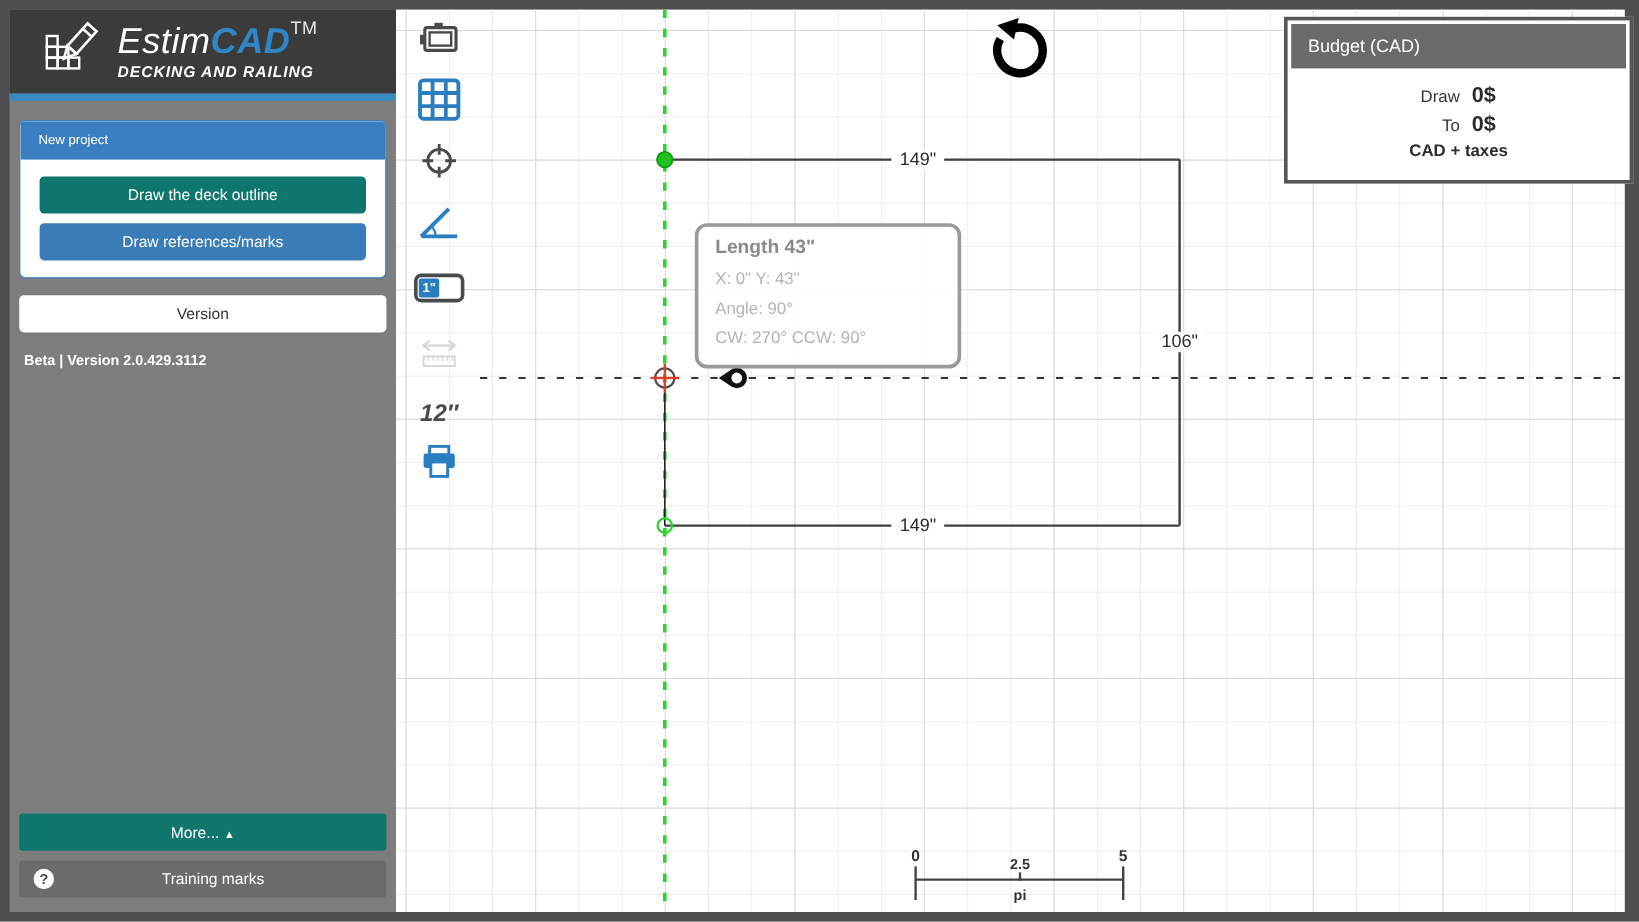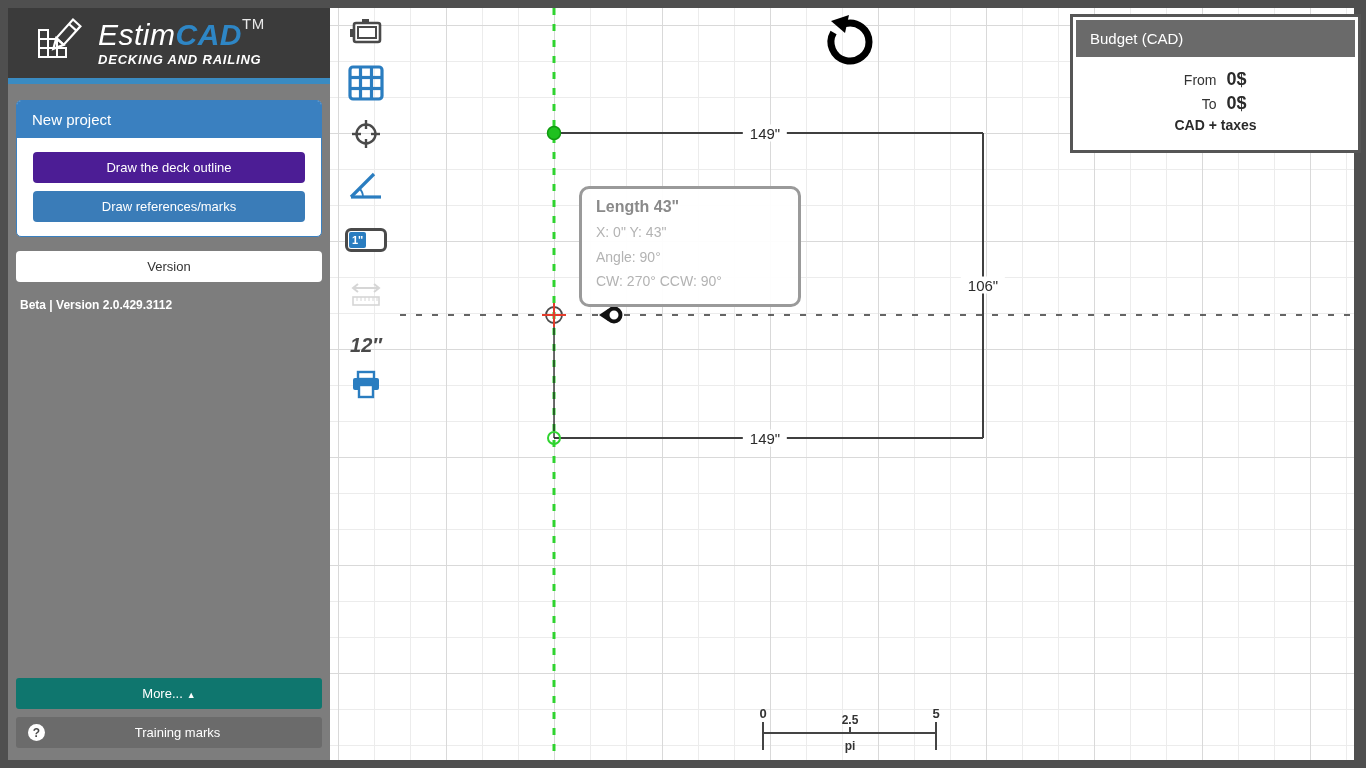--- a/index.html
+++ b/index.html
@@ -12,24 +12,24 @@
   
   #sidebar{position:absolute;left:8px;top:8px;width:322px;height:752px;background:#7d7d7d;display:flex;flex-direction:column;}
   .brand{background:#3b3b3b;height:70px;display:flex;align-items:center;padding-left:28px;gap:12px;}
   .brand-text{line-height:1;}
   .brand-name{font-style:italic;font-size:30px;color:#fff;font-weight:400;letter-spacing:.5px;}
   .brand-name b{color:#2e86c5;font-weight:bold;text-align:center;}
   .brand-tm{font-size:15px;color:#e8e8e8;vertical-align:top;position:relative;top:-4px;font-style:normal;}
   .brand-tagline{font-style:italic;font-weight:bold;font-size:13px;color:#fff;letter-spacing:.8px;margin-top:3px;}
   .brand-divider{height:6px;background:#3a8bc2;}
   .card{margin:16px 8px 0;background:#fff;border:1px solid #3a80c0;border-radius:5px;overflow:hidden;}
-  .card-header{background:#3a80c0;color:#fff;font-size:15px;padding:10px 15px;}
+  .card-header{background:#3a80c0;color:#fff;font-size:11px;padding:10px 15px;}
   .card-body{padding:14px 16px;display:flex;flex-direction:column;gap:8px;}
   .btn{display:block;text-align:center;font-size:13px;color:#fff;padding:8px 6px;border-radius:4px;cursor:pointer;user-select:none;}
-  .btn-dark{background:#4c1d95;}
+  .btn-dark{background:#0f766e;}
   .btn-blue{background:#3a7cb8;}
   .btn-white{background:#fff;color:#333;margin:14px 8px 0;}
   .version{color:#fff;font-weight:bold;font-size:12px;margin:16px 12px 0;}
   .sidebar-spacer{flex:1;}
   .btn-gray{background:#0f766e;color:#fff;margin:0 8px 8px;border-radius:3px;}
   .btn-training{background:#6b6b6b;color:#fff;margin:0 8px 12px;border-radius:3px;display:flex;align-items:center;padding:7px 12px;font-size:13px;cursor:pointer;}
   .btn-training .label{flex:1;text-align:center;}
   .q-icon{width:17px;height:17px;border-radius:50%;background:#fff;color:#4a4a4a;font-weight:bold;font-size:12px;display:flex;align-items:center;justify-content:center;}
   .more-arrow{font-size:9px;margin-left:4px;}
   
@@ -246,21 +246,21 @@
       <rect x="8" y="2" width="16" height="7" fill="#fff" stroke="#2a7dc0" stroke-width="2.4"></rect>
       <rect x="3" y="8" width="26" height="12" rx="2" fill="#2a7dc0"></rect>
       <rect x="9" y="15" width="14" height="12" fill="#fff" stroke="#2a7dc0" stroke-width="2.4"></rect>
     </svg>
   </div>
 
   <div class="budget">
     <div class="budget-header">Budget (CAD)</div>
     <div class="budget-body">
       <div class="budget-row">
-        <span class="lbl">From</span>
+        <span class="lbl">Draw</span>
         <span class="val">0$</span>
       </div>
       <div class="budget-row">
         <span class="lbl">To</span>
         <span class="val">0$</span>
       </div>
       <div class="budget-note">CAD + taxes</div>
     </div>
   </div>
 

